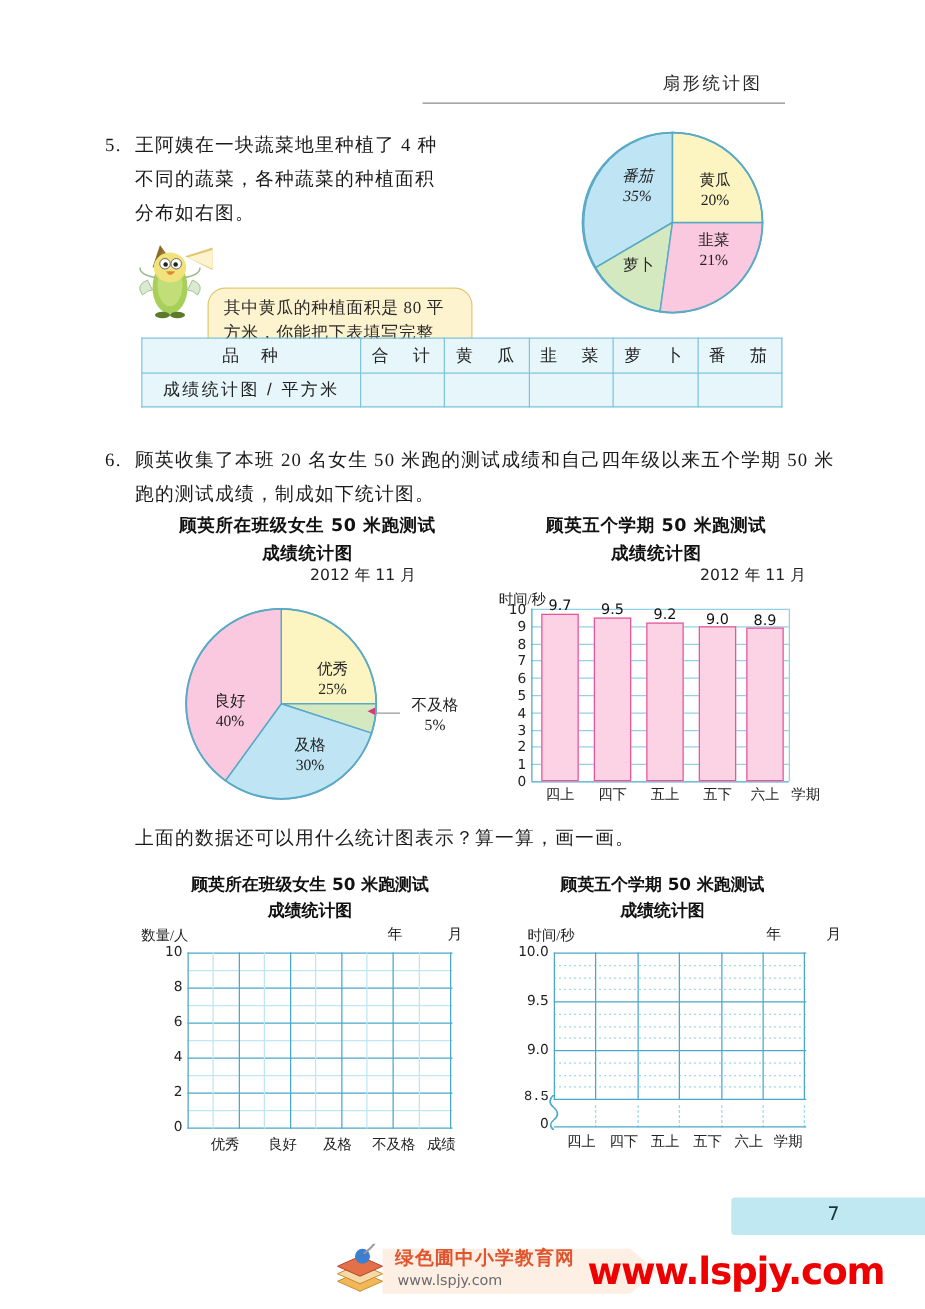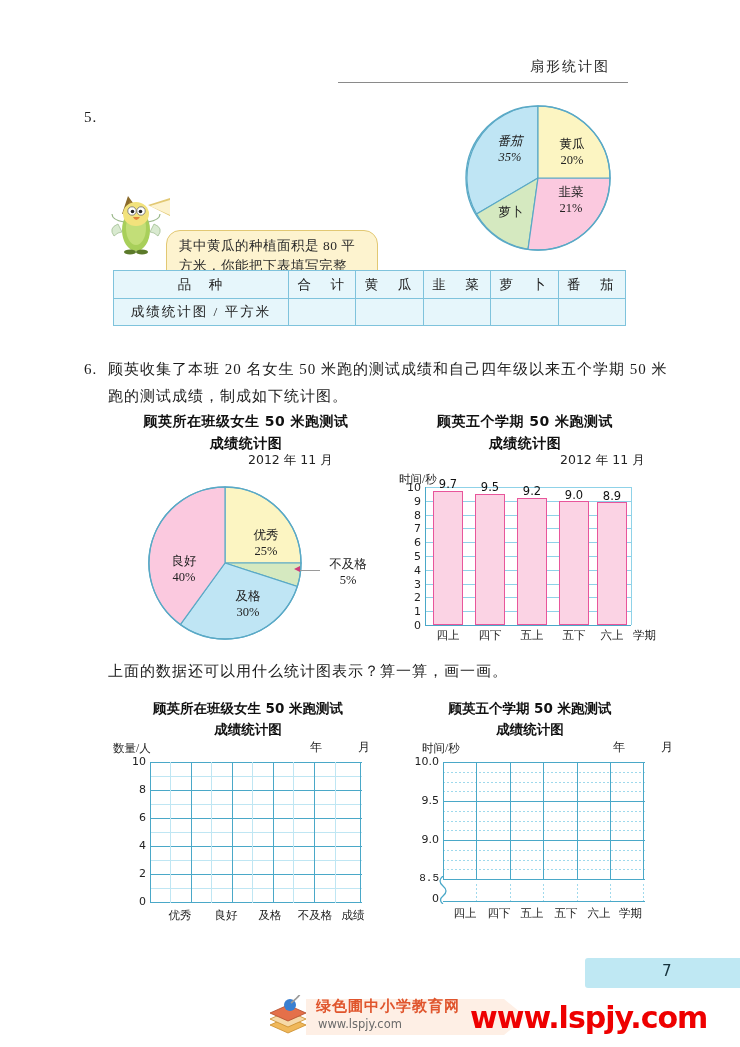--- a/index.html
+++ b/index.html
@@ -68,21 +68,21 @@
     border-collapse:collapse;
     font-size:13.5px;
   }
   .tbl td{
     border:1px solid #7fc3dc;
     background:#e6f6fb;
     height:25px;
     text-align:center;
     letter-spacing:3px;
     color:#222;
-    font-family:Liberation Serif, serif;
+    font-family:Liberation Sans, sans-serif;
   }
   .tbl td.first{width:172px;letter-spacing:2px;}
   .tbl tr.r2 td{height:24px;}
 
   
   #q6-num{left:84px;top:356px;}
   #q6-text{position:absolute;left:108px;top:356px;width:560px;}
 
   .chart-title{
     position:absolute;text-align:center;
@@ -187,20 +187,21 @@
 <body>
 
 <div class="page">
 
   <div class="header">
     <div class="header-title">扇形统计图</div>
     <div class="header-rule"></div>
   </div>
 
   <div class="q-num body-text" id="q5-num">5.</div>
+  <div class="body-text" id="q5-text">王阿姨在一块蔬菜地里种植了 4 种不同的蔬菜，各种蔬菜的种植面积分布如右图。</div>
 
   <svg class="mascot" viewBox="0 0 64 72">
     <ellipse cx="32" cy="46" rx="14" ry="21" fill="#a8cf5a"></ellipse>
     <ellipse cx="32" cy="44" rx="10" ry="17" fill="#c2de78"></ellipse>
     <path d="M18 30 L24 12 L34 26 Z" fill="#8a6a2a"></path>
     <path d="M20 31 L26 16 L33 28 Z" fill="#a07c33"></path>
     <ellipse cx="32" cy="30" rx="13" ry="12" fill="#f2e27c"></ellipse>
     <circle cx="28" cy="27" r="4.2" fill="#ffffff" stroke="#6a6a6a" stroke-width="0.8"></circle>
     <circle cx="37" cy="27" r="4.2" fill="#ffffff" stroke="#6a6a6a" stroke-width="0.8"></circle>
     <circle cx="28.5" cy="27.5" r="1.8" fill="#222"></circle>

